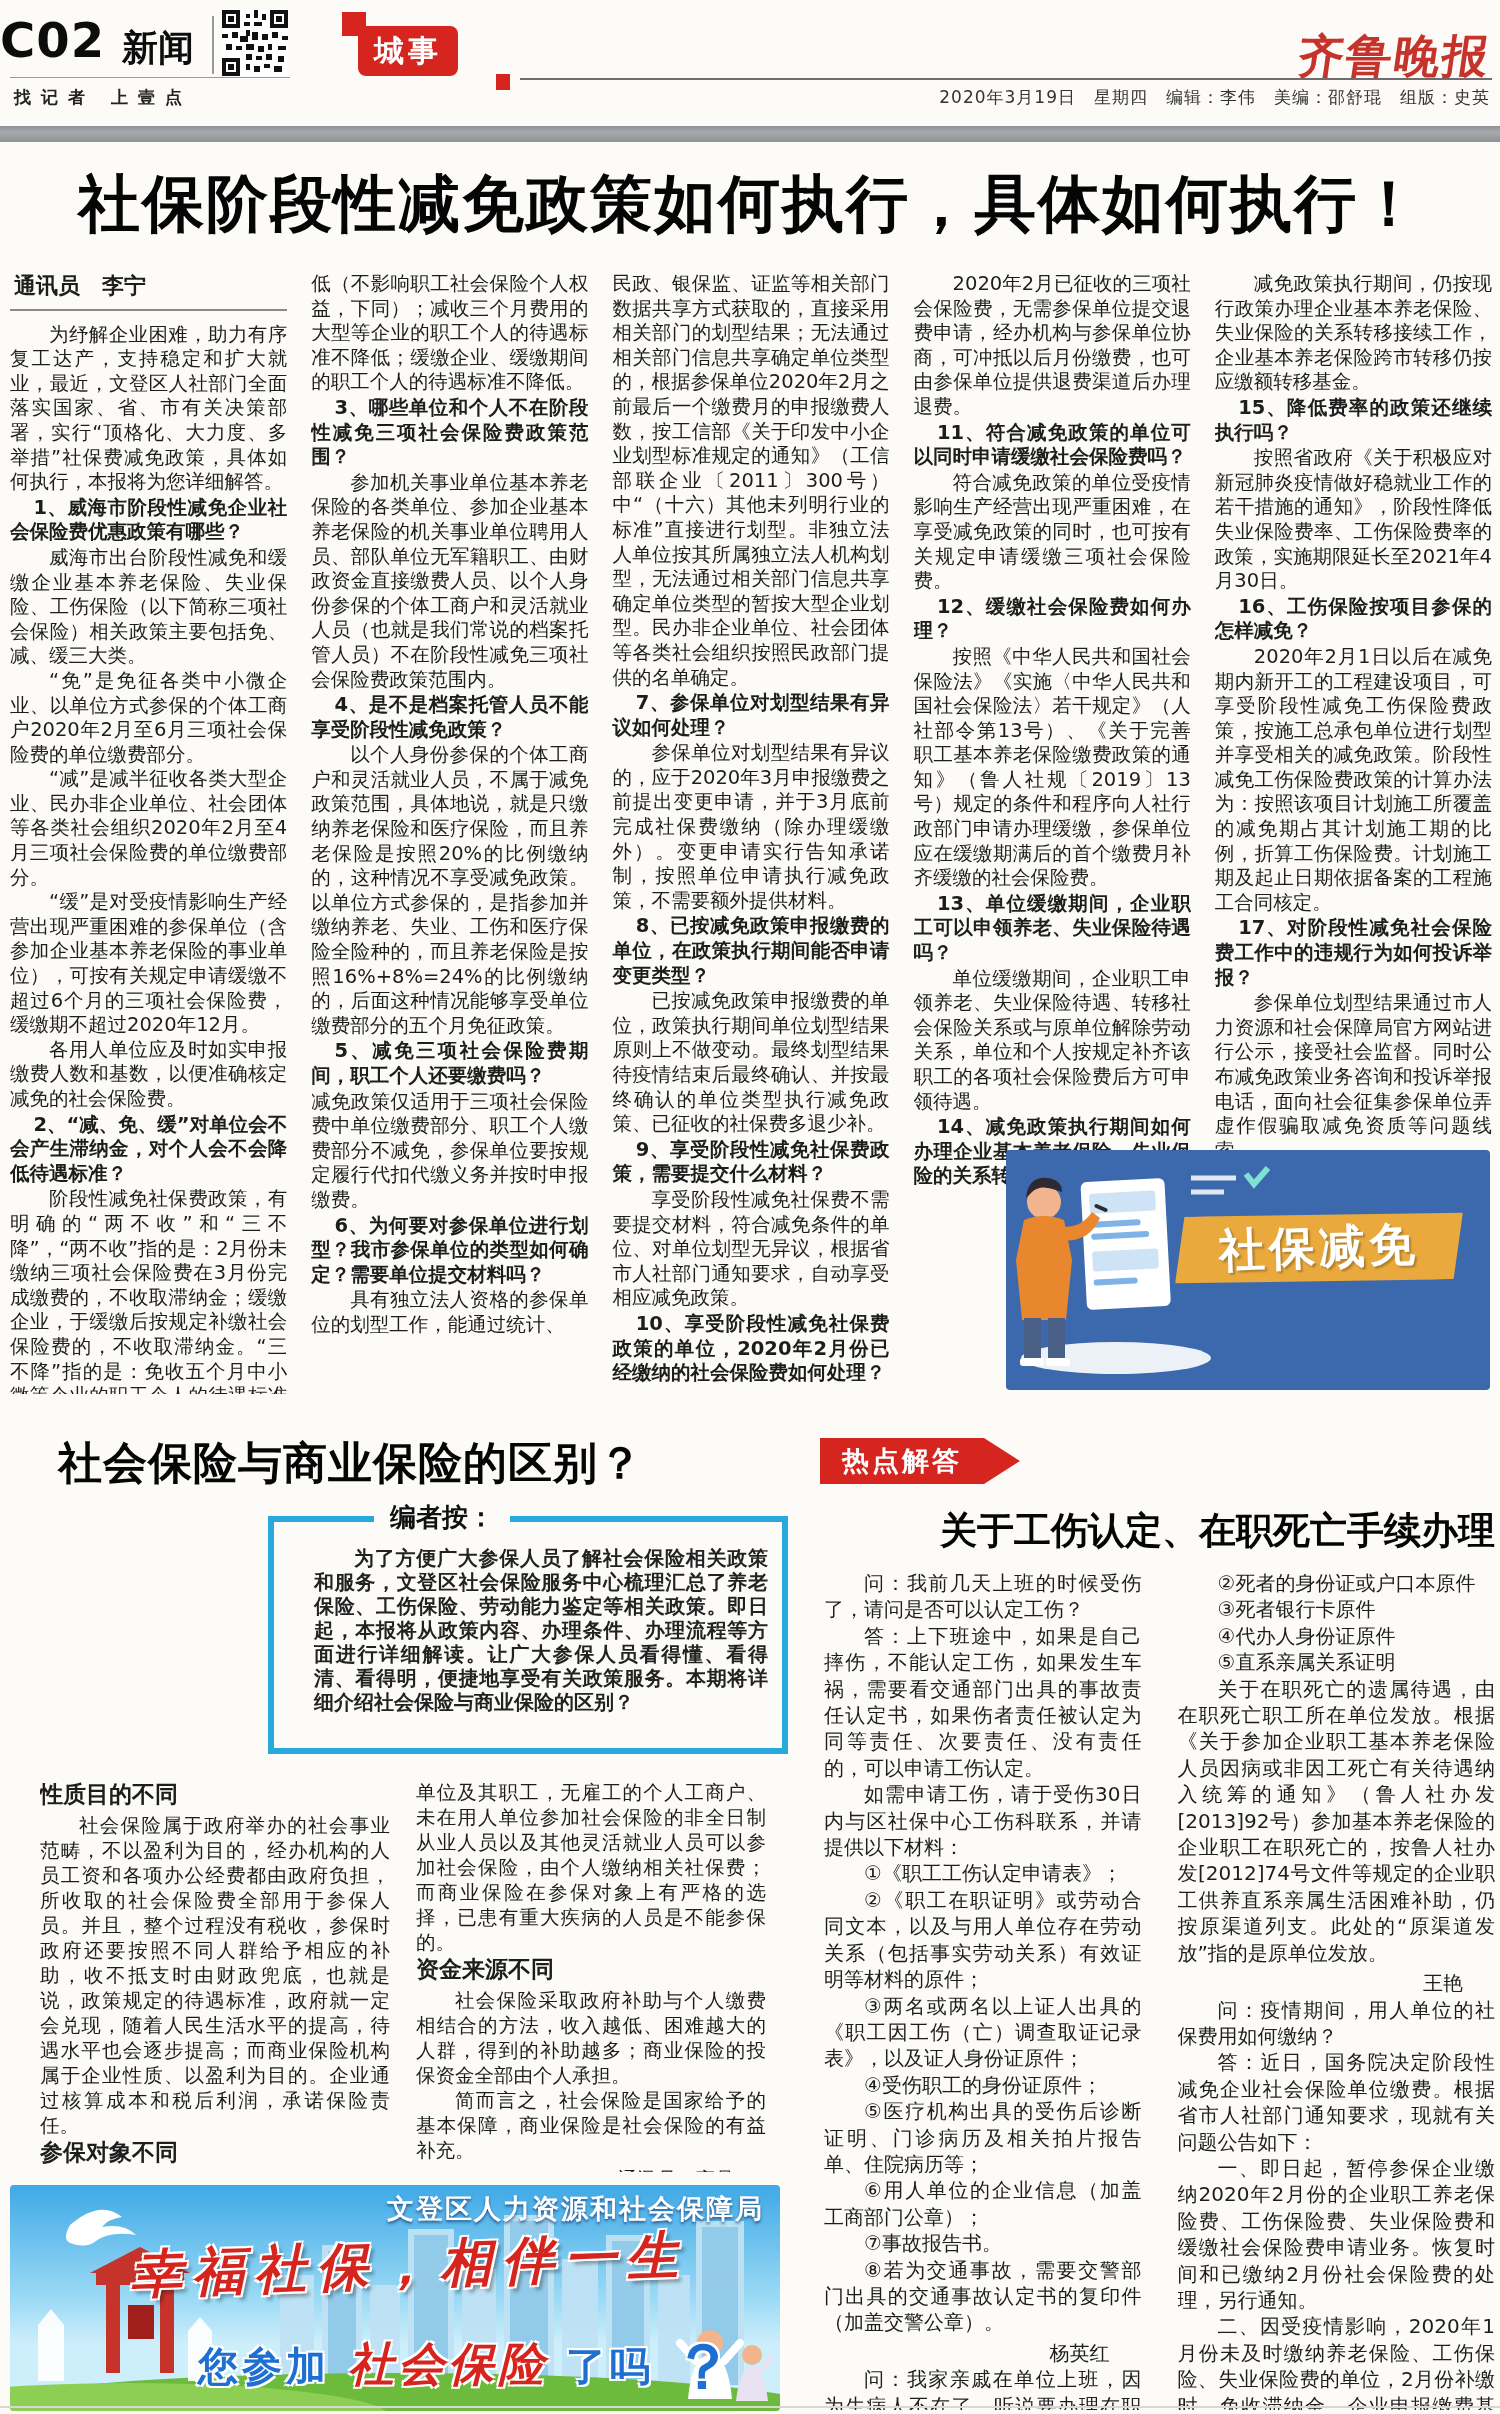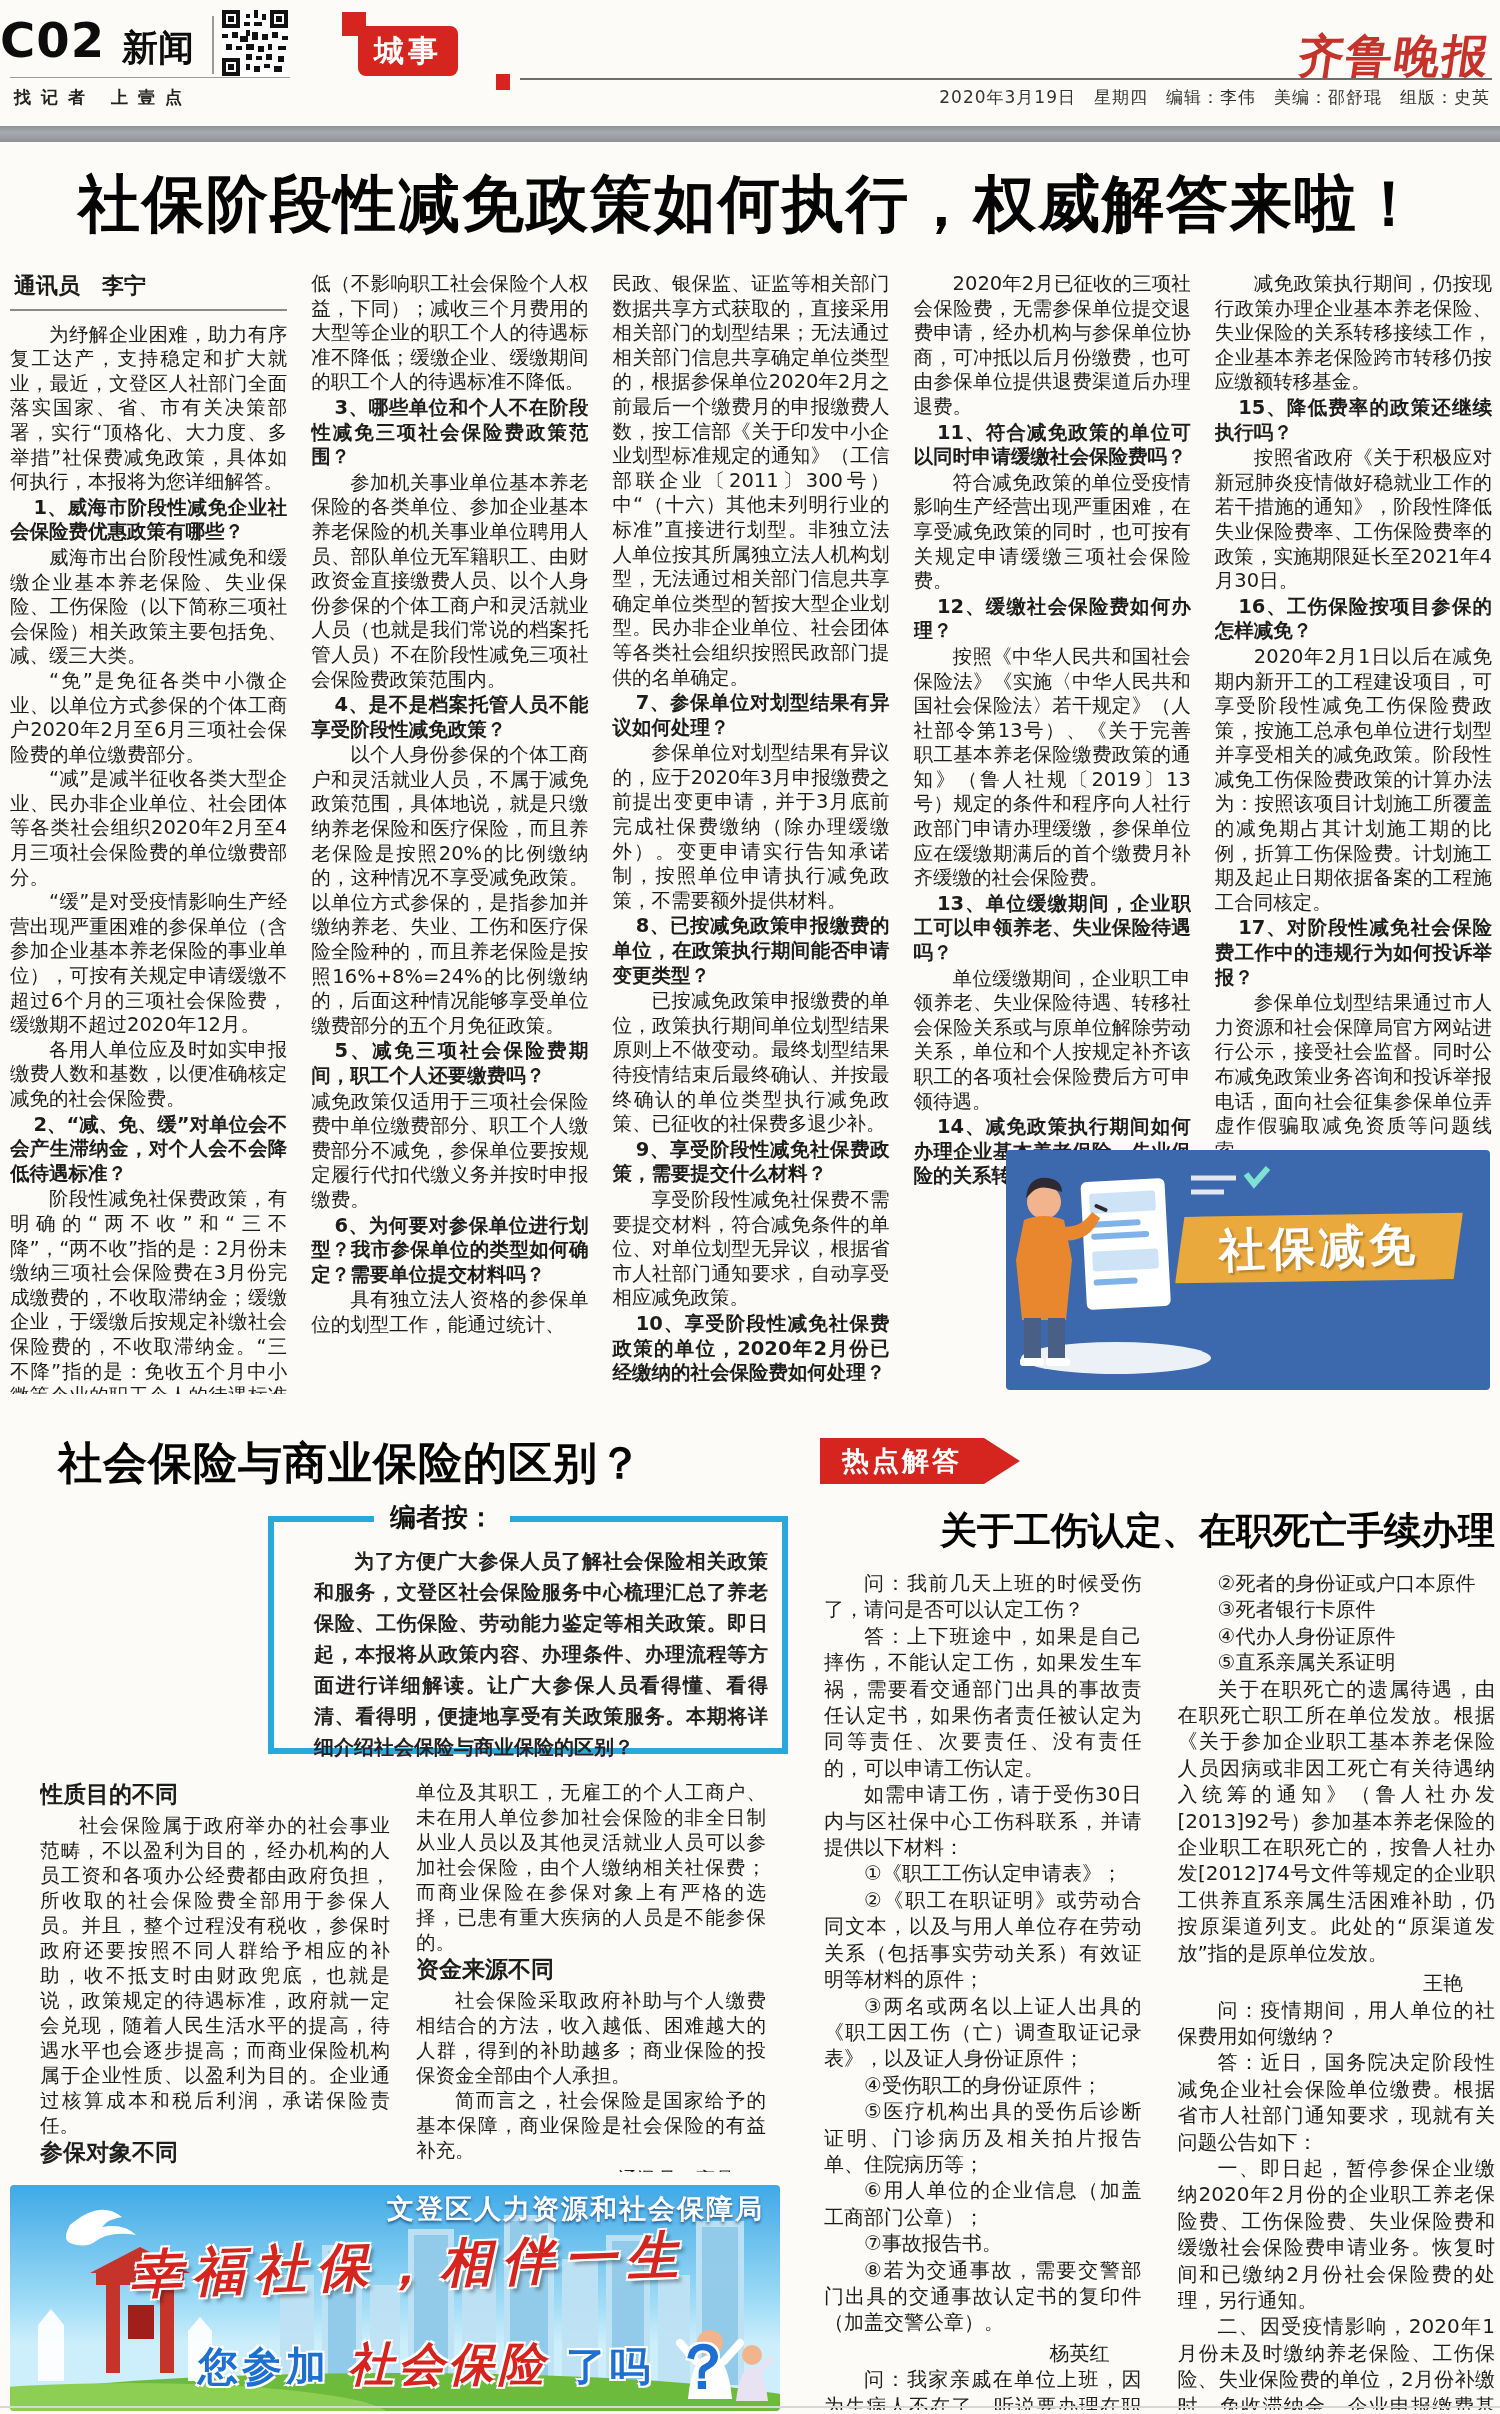--- a/index.html
+++ b/index.html
@@ -39,21 +39,21 @@
   #promo{position:absolute;left:1006px;top:1150px;width:484px;height:240px;background:#3c68ae;border-radius:4px;z-index:5;}
   #promo .ribbon{position:absolute;left:168px;top:62px;width:290px;height:72px;background:#e9a93c;
      transform:rotate(-2deg);clip-path:polygon(4% 0,100% 8%,96% 100%,0 92%);display:flex;align-items:center;justify-content:center;}
   #promo .ribbon span{font-size:46px;font-weight:900;color:#fff;letter-spacing:4px;text-shadow:2px 2px 2px rgba(0,0,0,.25);}
   
   #bl{position:absolute;left:10px;top:1432px;width:792px;height:982px;}
   #bl .headline{position:absolute;left:48px;top:2px;font-size:44px;font-weight:900;letter-spacing:1px;color:#050505;}
   #bl .notebox{position:absolute;left:258px;top:84px;width:508px;height:226px;border:6px solid #29a8dc;}
   #bl .notelabel{position:absolute;left:100px;top:-22px;background:#fcfbf8;padding:0 16px;
       font-size:26px;font-weight:bold;color:#111;}
-  #bl .notetext{padding:24px 14px 0 40px;font-size:20px;font-weight:600;line-height:31px;text-align:justify;text-indent:2em;color:#222;}
+  #bl .notetext{padding:24px 14px 0 40px;font-size:20px;font-weight:600;line-height:24px;text-align:justify;text-indent:2em;color:#222;}
   #bl .cols{position:absolute;left:30px;top:348px;width:726px;height:392px;display:flex;gap:26px;}
   #bl .bcol{width:350px;height:100%;overflow:hidden;font-size:19.5px;line-height:25px;text-align:justify;}
   .blk-h2{font-weight:bold;font-size:23px;text-indent:0;margin:2px 0 6px;}
   
   #ad{position:absolute;left:0px;top:753px;width:770px;height:226px;border-radius:4px;overflow:hidden;
       background:linear-gradient(#3fa9e6,#9fdcf6 52%,#cdeefb 70%);}
   #ad .agency{position:absolute;right:16px;top:6px;font-size:27px;font-weight:bold;color:#fff;
       letter-spacing:2px;text-shadow:0 2px 3px rgba(20,60,120,.8);}
   #ad .slogan{position:absolute;left:120px;top:44px;width:640px;font-size:52px;font-weight:900;color:#d6251f;
       font-family:"DejaVu Serif","Liberation Serif",serif;font-style:italic;letter-spacing:10px;
@@ -127,21 +127,21 @@
     <div class="tab">城事</div>
     <div class="tabdec2"></div>
     <div class="logo">齐鲁晚报</div>
     <div class="hline1"></div>
     <div class="hline2"></div>
     <div class="tagline">找记者 上壹点</div>
     <div class="dateline">2020年3月19日　星期四　编辑：李伟　美编：邵舒琨　组版：史英</div>
     <div class="graybar"></div>
   </div>
 
-  <div id="main-headline">社保阶段性减免政策如何执行，权威解答来啦！</div>
+  <div id="main-headline">社保阶段性减免政策如何执行，具体如何执行！</div>
 
   <div id="main-cols">
     <div class="mcol">
         <div class="blk-byline">通讯员　李宁</div>
         <div class="blk-p">为纾解企业困难，助力有序复工达产，支持稳定和扩大就业，最近，文登区人社部门全面落实国家、省、市有关决策部署，实行“顶格化、大力度、多举措”社保费减免政策，具体如何执行，本报将为您详细解答。</div>
         <div class="blk-h">1、威海市阶段性减免企业社会保险费优惠政策有哪些？</div>
         <div class="blk-p">威海市出台阶段性减免和缓缴企业基本养老保险、失业保险、工伤保险（以下简称三项社会保险）相关政策主要包括免、减、缓三大类。</div>
         <div class="blk-p">“免”是免征各类中小微企业、以单位方式参保的个体工商户2020年2月至6月三项社会保险费的单位缴费部分。</div>
         <div class="blk-p">“减”是减半征收各类大型企业、民办非企业单位、社会团体等各类社会组织2020年2月至4月三项社会保险费的单位缴费部分。</div>
         <div class="blk-p">“缓”是对受疫情影响生产经营出现严重困难的参保单位（含参加企业基本养老保险的事业单位），可按有关规定申请缓缴不超过6个月的三项社会保险费，缓缴期不超过2020年12月。</div>

